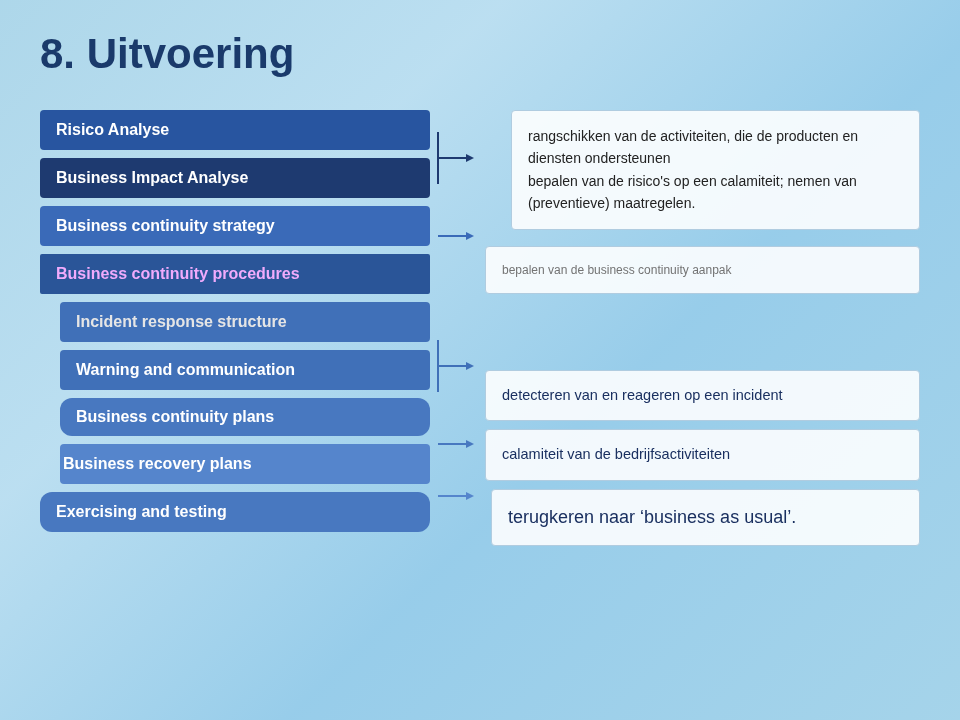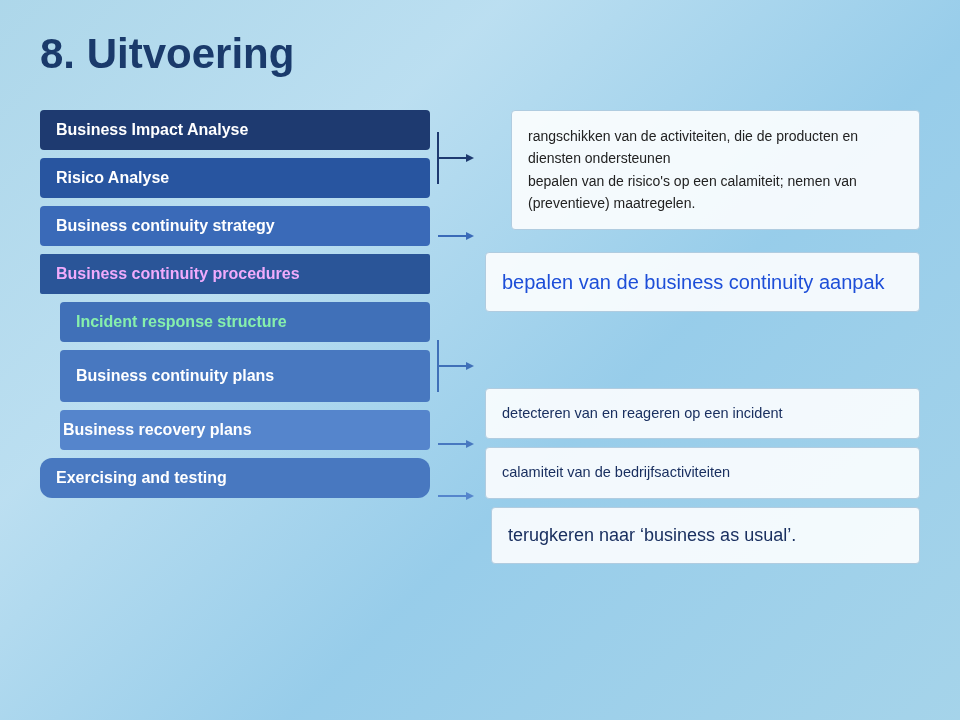--- a/index.html
+++ b/index.html
@@ -43,40 +43,43 @@
 
 <div class="bg-overlay"></div>
 
 <div class="content">
   <h1 class="page-title">8. Uitvoering</h1>
 
   <div style="display:flex; gap:0; align-items:flex-start; width:100%;">
 
     <div style="width:390px; flex-shrink:0; display:flex; flex-direction:column; gap:8px;">
 
+      <div style="background:#2855a0; border-radius:4px; padding:11px 16px; font-size:16px; font-weight:bold; color:white;">
+        <span>Risico Analyse</span>
+      </div>
       <div style="background:#1e3a70; border-radius:4px; padding:11px 16px; font-size:16px; font-weight:bold; color:white;">
         <span>Business Impact Analyse</span>
-      </div>
-      <div style="background:#2855a0; border-radius:4px; padding:11px 16px; font-size:16px; font-weight:bold; color:white;">
-        <span>Risico Analyse</span>
       </div>
 
       <div style="background:#3a6ab8; border-radius:4px; padding:11px 16px; font-size:16px; font-weight:bold; color:white;">
         <span>Business continuity strategy</span>
       </div>
 
       <div style="background:#2a5598; border-radius:2px; padding:11px 16px; font-size:16px; font-weight:bold; color:#f0abfc;">
         <span>Business continuity procedures</span>
       </div>
 
-      <div style="background:#4070b8; border-radius:4px; padding:11px 16px; font-size:16px; font-weight:bold; color:#86efac; margin-left:20px;">
+      <div style="background:#4070b8; border-radius:4px; padding:11px 16px; font-size:16px; font-weight:bold; color:#e5e5e5; margin-left:20px;">
         <span>Incident response structure</span>
       </div>
+      <div style="background:#4070b8; border-radius:4px; padding:11px 16px; font-size:16px; font-weight:bold; color:white; margin-left:20px;">
+        <span>Warning and communication</span>
+      </div>
 
-      <div style="background:#4878c0; border-radius:4px; padding:17px 16px; font-size:16px; font-weight:bold; color:white; margin-left:20px;">
+      <div style="background:#4878c0; border-radius:12px; padding:10px 16px; font-size:16px; font-weight:bold; color:white; margin-left:20px;">
         <span>Business continuity plans</span>
       </div>
 
       <div style="background:#5585cc; border-radius:4px; padding:11px 3px; font-size:16px; font-weight:bold; color:white; margin-left:20px;">
         <span>Business recovery plans</span>
       </div>
 
       <div style="background:#4878c0; border-radius:12px; padding:11px 16px; font-size:16px; font-weight:bold; color:white;">
         <span>Exercising and testing</span>
       </div>
@@ -106,21 +109,21 @@
 
     <div style="flex:1; display:flex; flex-direction:column; gap:8px; padding-top:0;">
 
       <div style="background:rgba(255,255,255,0.88); border:1.5px solid #b0cce0; border-radius:4px; padding:14px 16px; font-size:14px; color:#222; line-height:1.6; min-height:96px;margin-left:26px;">
         <span>rangschikken van de activiteiten, die de producten en diensten ondersteunen</span><br>
         <span>bepalen van de risico's op een calamiteit; nemen van (preventieve) maatregelen.</span>
       </div>
 
       <div style="height: 0px;"></div>
 
-      <div style="background:rgba(255,255,255,0.88); border:1.5px solid #b0cce0; border-radius:4px; padding:14px 16px; font-size:20px; color:#1d4ed8; font-weight:500; line-height:1.5; margin-top:6px;">
+      <div style="background:rgba(255,255,255,0.88); border:1.5px solid #b0cce0; border-radius:4px; padding:14px 16px; font-size:12px; color:#737373; font-weight:500; line-height:1.5; margin-top:0px;">
         <span>bepalen van de business continuity aanpak</span>
       </div>
 
       <div style="height: 60px;"></div>
 
       <div style="background:rgba(255,255,255,0.88); border:1.5px solid #b0cce0; border-radius:4px; padding:14px 16px; font-size:14.5px; color:#1a3060; font-weight:500; line-height:1.5;">
         <span>detecteren van en reageren op een incident</span>
       </div>
 
       <div style="background:rgba(255,255,255,0.88); border:1.5px solid #b0cce0; border-radius:4px; padding:14px 16px; font-size:14.5px; color:#1a3060; font-weight:500; line-height:1.5;">

